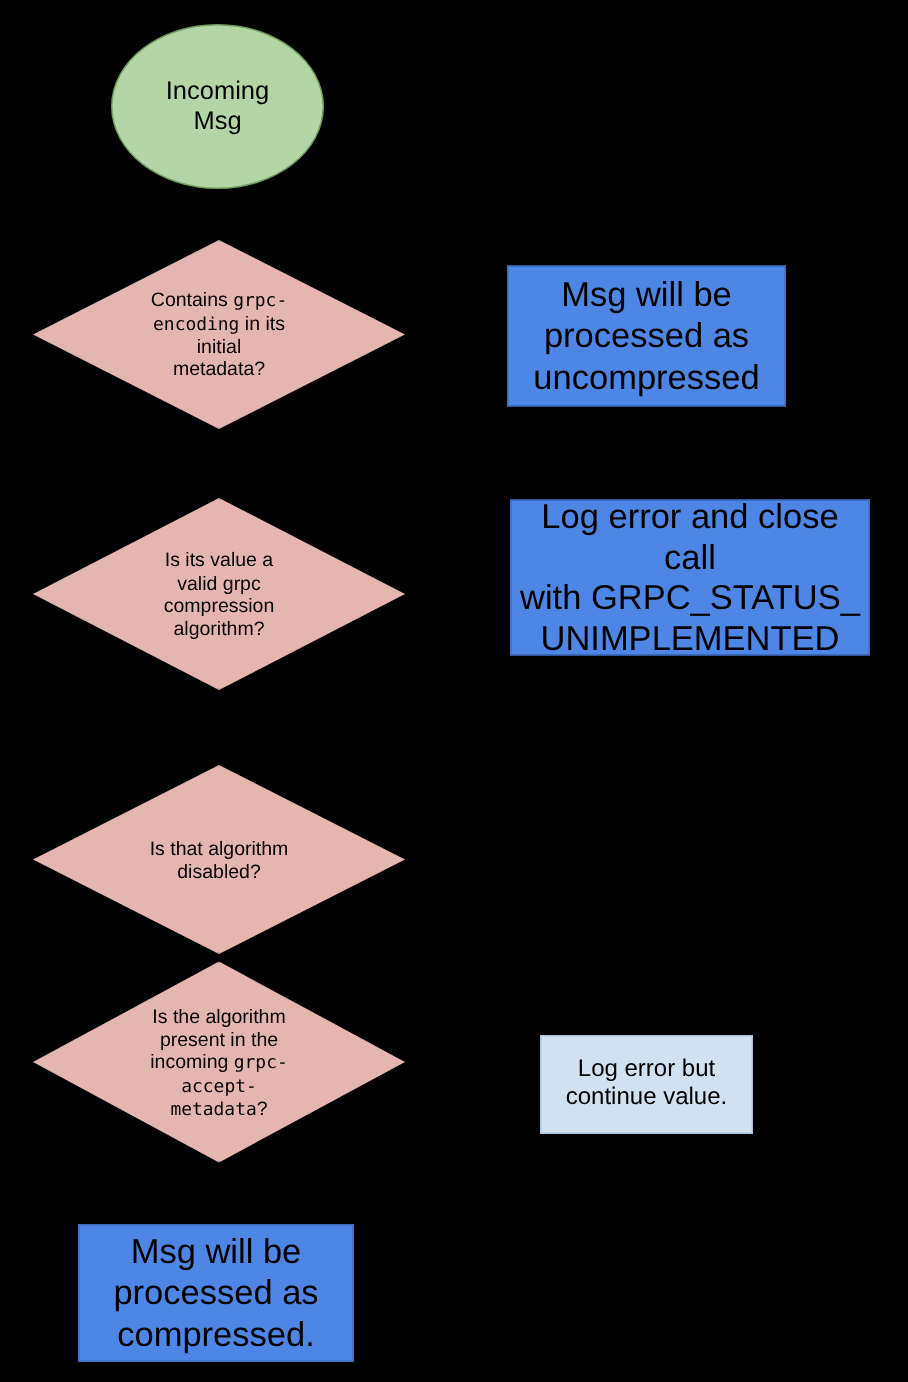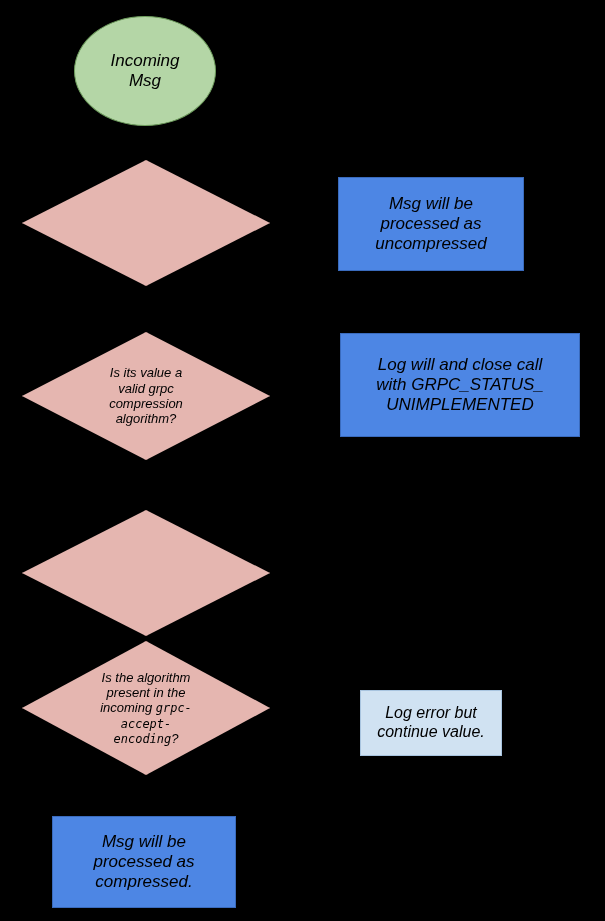--- a/index.html
+++ b/index.html
@@ -17,21 +17,20 @@
     font-family: "Liberation Sans", sans-serif;
   }
   .node {
     position: absolute;
     box-sizing: border-box;
     display: flex;
     align-items: center;
     text-align: center;
     color: #000000;
     line-height: 1.18;
-    font-style: italic;
   }
   .node .txt {
     display: block;
     width: 100%;
     white-space: pre-line;
   }
 
   
   .terminator {
     border-radius: 50%;
@@ -56,21 +55,21 @@
     position: relative;
     z-index: 2;
     font-size: 13px;
     padding: 0 18px;
   }
 
   
   .process-blue {
     background: #4d86e4;
     border: 1px solid #3a6bbd;
-    font-size: 17px;
+    font-size: 23px;
   }
   .process-lightblue {
     background: #d0e2f2;
     border: 1px solid #a8c4df;
     font-size: 16px;
   }
 
   
   .mono {
     font-family: "DejaVu Sans Mono", monospace;
@@ -82,53 +81,59 @@
 
 <div id="canvas">
 
   <div class="node terminator" style="left:74px; top:16px; width:142px; height:110px;">
     <span class="txt">Incoming
 Msg</span>
   </div>
 
   <div class="node decision" style="left:22px; top:160px; width:248px; height:126px;">
     <div class="shape"></div>
+    <span class="txt"><span>Contains </span><span class="mono">grpc-
+encoding</span><span> in its
+initial
+metadata?</span></span>
   </div>
 
   <div class="node process-blue" style="left:338px; top:177px; width:186px; height:94px;">
     <span class="txt">Msg will be
 processed as
 uncompressed</span>
   </div>
 
   <div class="node decision" style="left:22px; top:332px; width:248px; height:128px;">
     <div class="shape"></div>
     <span class="txt">Is its value a
 valid grpc
 compression
 algorithm?</span>
   </div>
 
   <div class="node process-blue" style="left:340px; top:333px; width:240px; height:104px;">
-    <span class="txt">Log will and close call
+    <span class="txt">Log error and close call
 with GRPC_STATUS_
 UNIMPLEMENTED</span>
   </div>
 
   <div class="node decision" style="left:22px; top:510px; width:248px; height:126px;">
     <div class="shape"></div>
+    <span class="txt">Is that algorithm
+disabled?</span>
   </div>
 
   <div class="node decision" style="left:22px; top:641px; width:248px; height:134px;">
     <div class="shape"></div>
     <span class="txt"><span>Is the algorithm
 present in the
 incoming </span><span class="mono">grpc-
 accept-
-encoding</span><span>?</span></span>
+metadata</span><span>?</span></span>
   </div>
 
   <div class="node process-lightblue" style="left:360px; top:690px; width:142px; height:66px;">
     <span class="txt">Log error but
 continue value.</span>
   </div>
 
   <div class="node process-blue" style="left:52px; top:816px; width:184px; height:92px;">
     <span class="txt">Msg will be
 processed as

